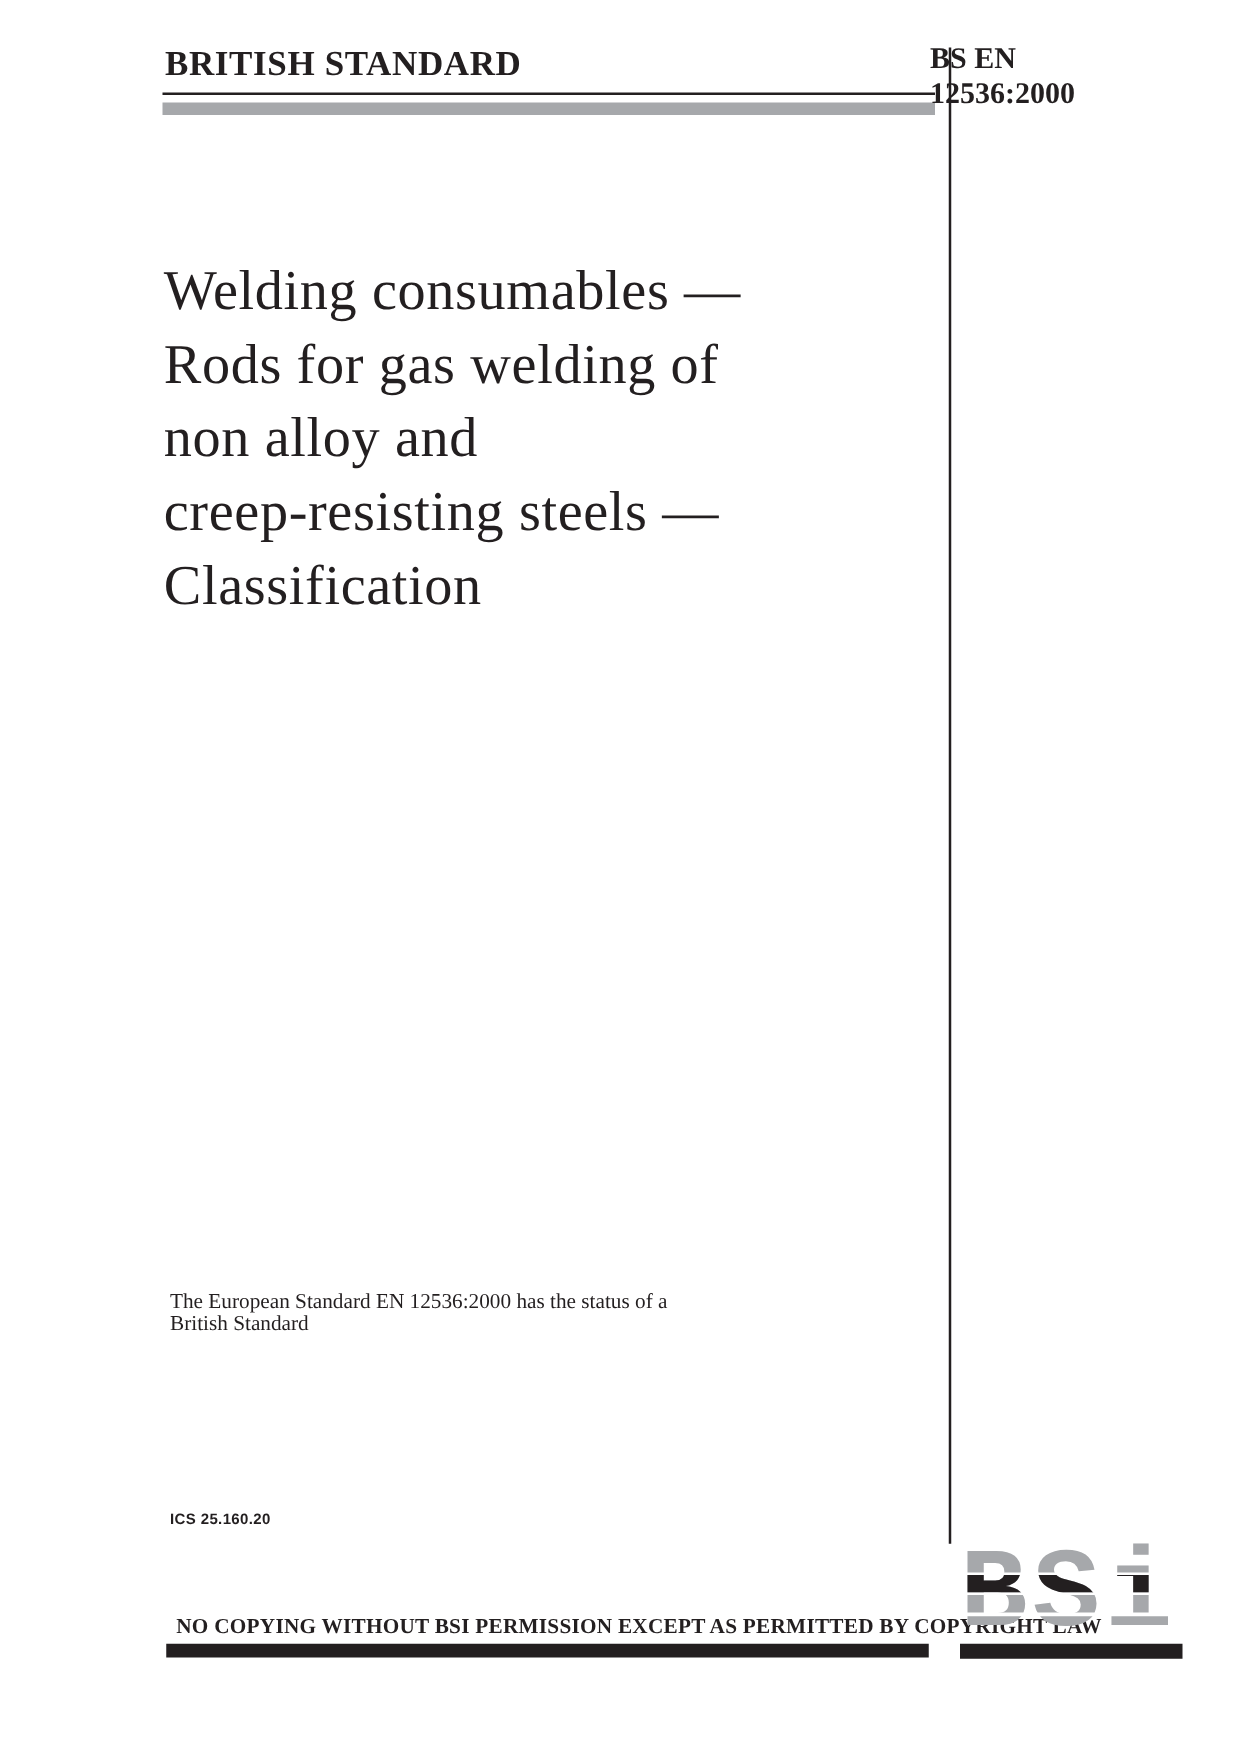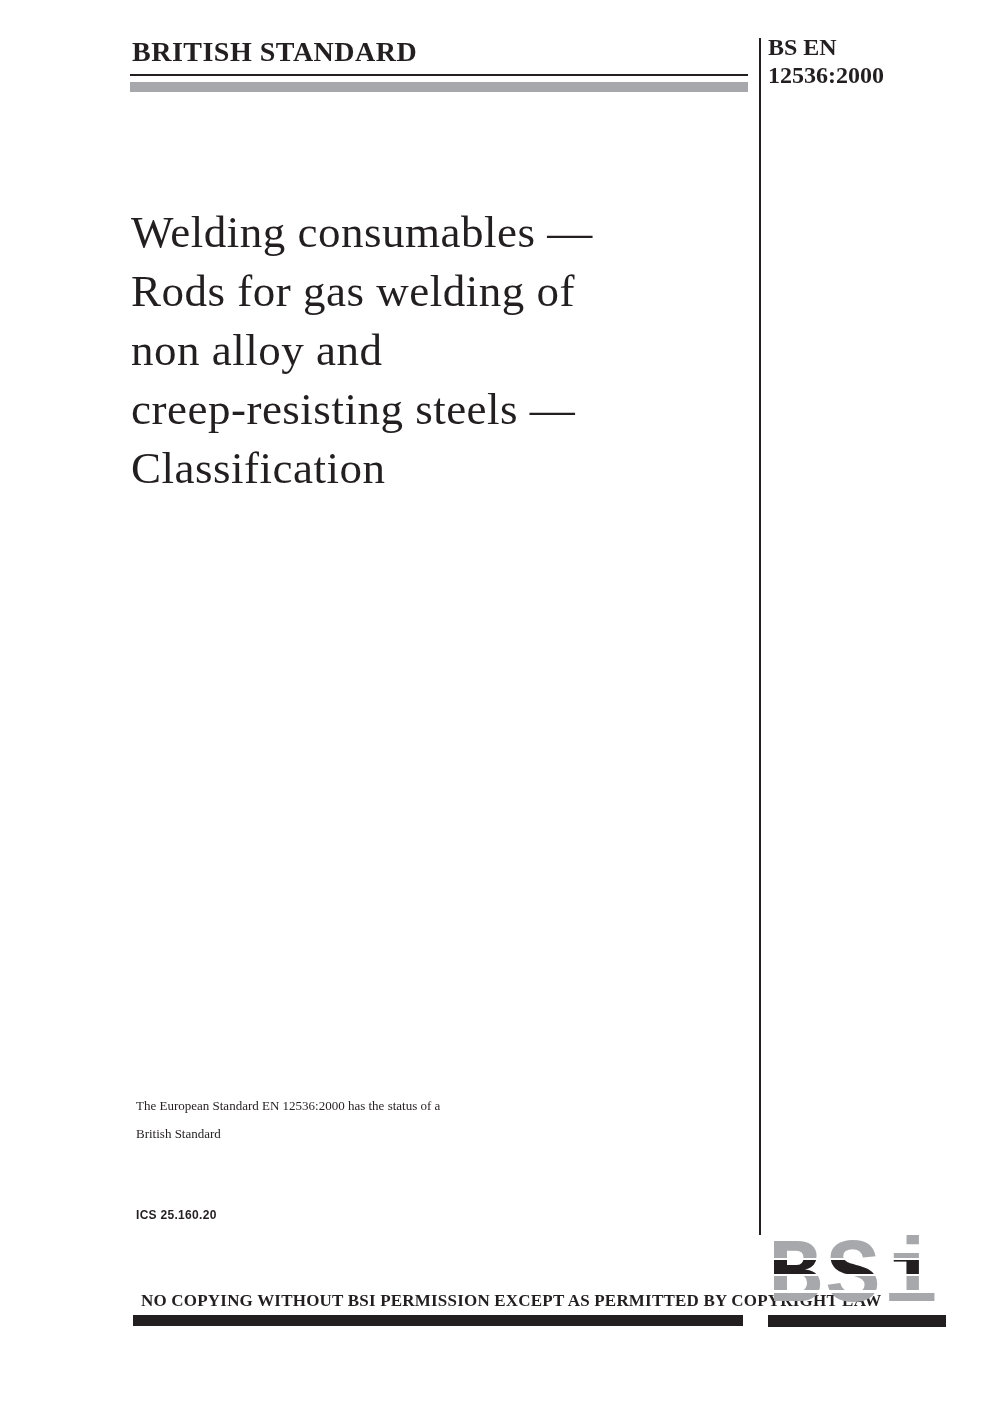--- a/index.html
+++ b/index.html
@@ -33,40 +33,40 @@
     left: 130px; top: 82px;
     width: 618px; height: 10px;
     background: var(--gray, #a6a8ab);
   }
   #vrule {
     left: 759px; top: 38px;
     width: 2px; height: 1197px;
     background: var(--ink, #231f20);
   }
   #std-ref {
-    left: 768px; top: 33px;
+    left: 744px; top: 33px;
     font-size: 24px; font-weight: bold;
     line-height: 28px;
     white-space: pre-line;
   }
 
   
   #doc-title {
     left: 131px; top: 203px;
     font-size: 45px; font-weight: normal;
     line-height: 59px;
     letter-spacing: 0.5px;
     white-space: pre-line;
   }
 
   
   #status-note {
-    left: 136px; top: 1092px;
-    font-size: 13px;
-    line-height: 28px;
+    left: 136px; top: 1032px;
+    font-size: 17px;
+    line-height: 18px;
     white-space: pre-line;
   }
   #ics-code {
     left: 136px; top: 1208px;
     font-family: "Liberation Sans", sans-serif;
     font-size: 12px; font-weight: bold;
     letter-spacing: 0.3px;
   }
   #copyright-notice {
     left: 141px; top: 1291px;

